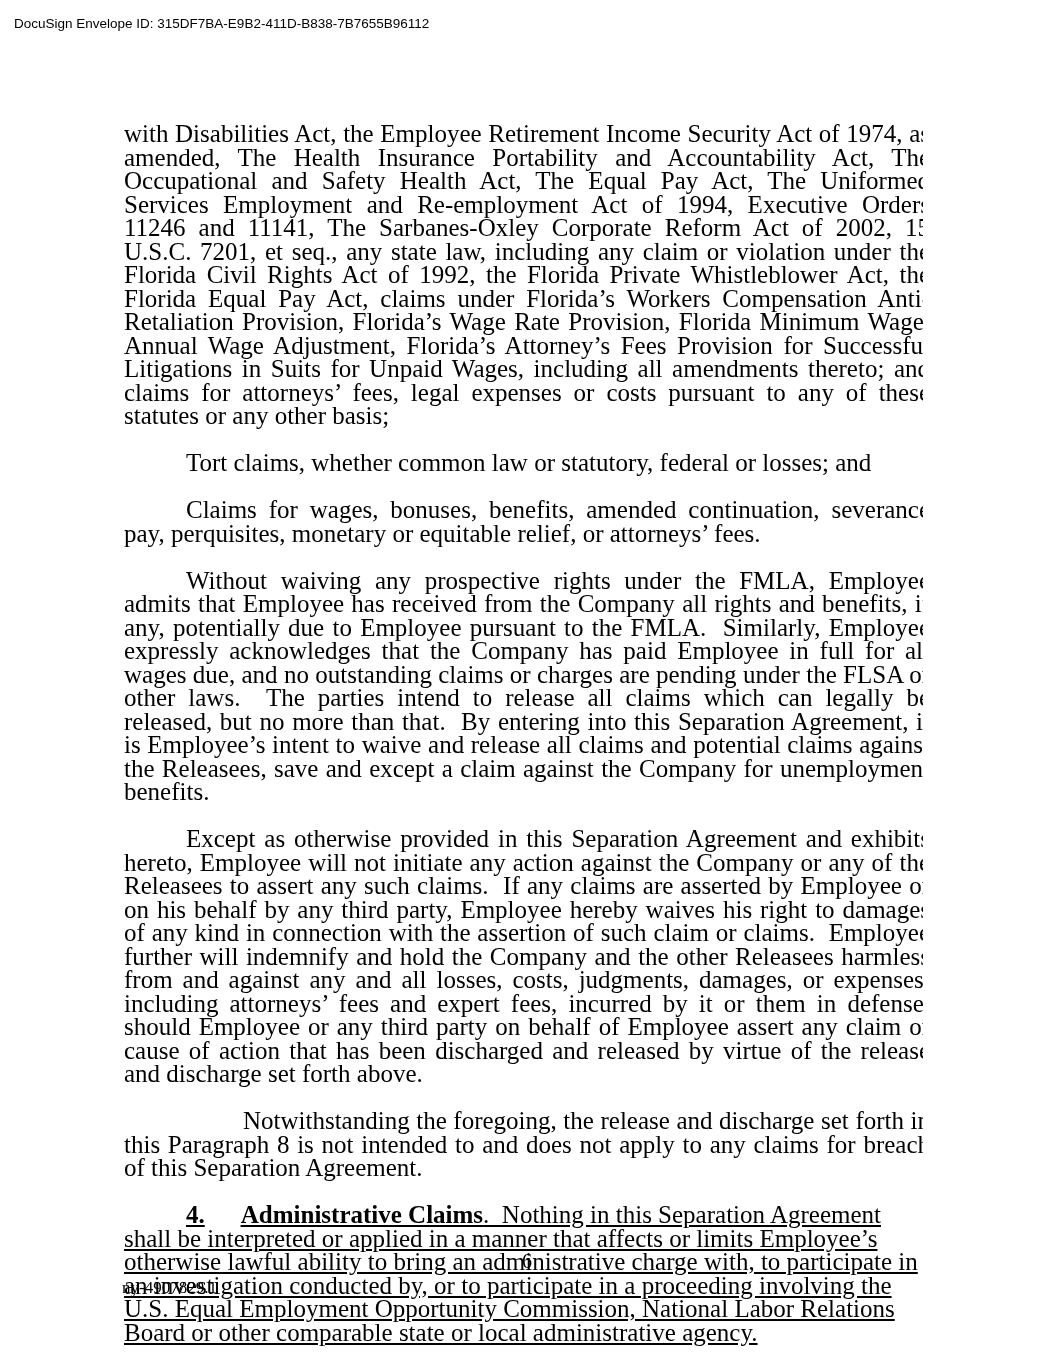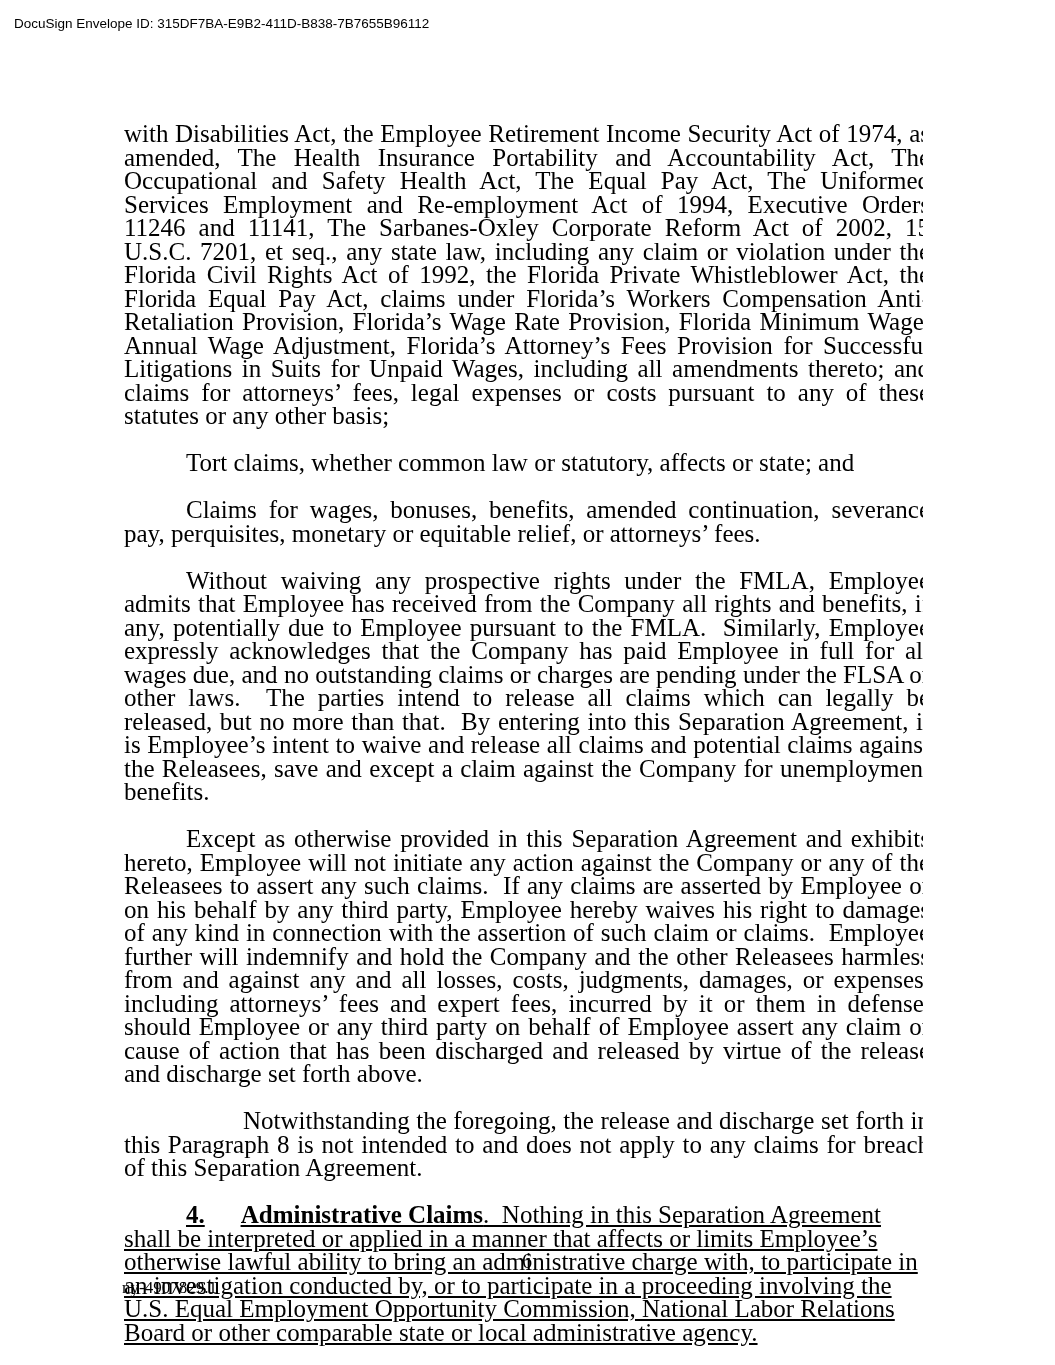--- a/index.html
+++ b/index.html
@@ -57,21 +57,21 @@
   }
 </style>
 </head>
 <body>
 
 <div class="page">
   <div class="ds-header">DocuSign Envelope ID: 315DF7BA-E9B2-411D-B838-7B7655B96112</div>
 
   <div class="content">
       <p class="para align-justify indent-none"><span>with Disabilities Act, the Employee Retirement Income Security Act of 1974, as amended, The Health Insurance Portability and Accountability Act, The Occupational and Safety Health Act, The Equal Pay Act, The Uniformed Services Employment and Re-employment Act of 1994, Executive Orders 11246 and 11141, The Sarbanes-Oxley Corporate Reform Act of 2002, 15 U.S.C. 7201, et seq., any state law, including any claim or violation under the Florida Civil Rights Act of 1992, the Florida Private Whistleblower Act, the Florida Equal Pay Act, claims under Florida’s Workers Compensation Anti-Retaliation Provision, Florida’s Wage Rate Provision, Florida Minimum Wage, Annual Wage Adjustment, Florida’s Attorney’s Fees Provision for Successful Litigations in Suits for Unpaid Wages, including all amendments thereto; and claims for attorneys’ fees, legal expenses or costs pursuant to any of these statutes or any other basis;</span></p>
-      <p class="para align-justify indent-first"><span>Tort claims, whether common law or statutory, affects or state; and</span></p>
+      <p class="para align-justify indent-first"><span>Tort claims, whether common law or statutory, federal or losses; and</span></p>
       <p class="para align-justify indent-first"><span>Claims for wages, bonuses, benefits, amended continuation, severance pay, perquisites, monetary or equitable relief, or attorneys’ fees.</span></p>
       <p class="para align-justify indent-first"><span>Without waiving any prospective rights under the FMLA, Employee admits that Employee has received from the Company all rights and benefits, if any, potentially due to Employee pursuant to the FMLA.&nbsp; Similarly, Employee expressly acknowledges that the Company has paid Employee in full for all wages due, and no outstanding claims or charges are pending under the FLSA or other laws.&nbsp; The parties intend to release all claims which can legally be released, but no more than that.&nbsp; By entering into this Separation Agreement, it is Employee’s intent to waive and release all claims and potential claims against the Releasees, save and except a claim against the Company for unemployment benefits.</span></p>
       <p class="para align-justify indent-first"><span>Except as otherwise provided in this Separation Agreement and exhibits hereto, Employee will not initiate any action against the Company or any of the Releasees to assert any such claims.&nbsp; If any claims are asserted by Employee or on his behalf by any third party, Employee hereby waives his right to damages of any kind in connection with the assertion of such claim or claims.&nbsp; Employee further will indemnify and hold the Company and the other Releasees harmless from and against any and all losses, costs, judgments, damages, or expenses, including attorneys’ fees and expert fees, incurred by it or them in defense, should Employee or any third party on behalf of Employee assert any claim or cause of action that has been discharged and released by virtue of the release and discharge set forth above.</span></p>
       <p class="para align-justify indent-double"><span>Notwithstanding the foregoing, the release and discharge set forth in this Paragraph 8 is not intended to and does not apply to any claims for breach of this Separation Agreement.</span></p>
       <p class="para align-left indent-first"><span class="run-bold">4.</span><span class="tab"></span><span class="run-bold run-underline">Administrative Claims</span><span>.&nbsp; Nothing in this Separation Agreement shall be interpreted or applied in a manner that affects or limits Employee’s otherwise lawful ability to bring an administrative charge with, to participate in an investigation conducted by, or to participate in a proceeding involving the U.S. Equal Employment Opportunity Commission, National Labor Relations Board or other comparable state or local administrative agency.</span></p>
     </div>
 
   <div class="footer-page-number">6</div>
 
   <div class="footer-doc-number">ny-4907829.1</div>

